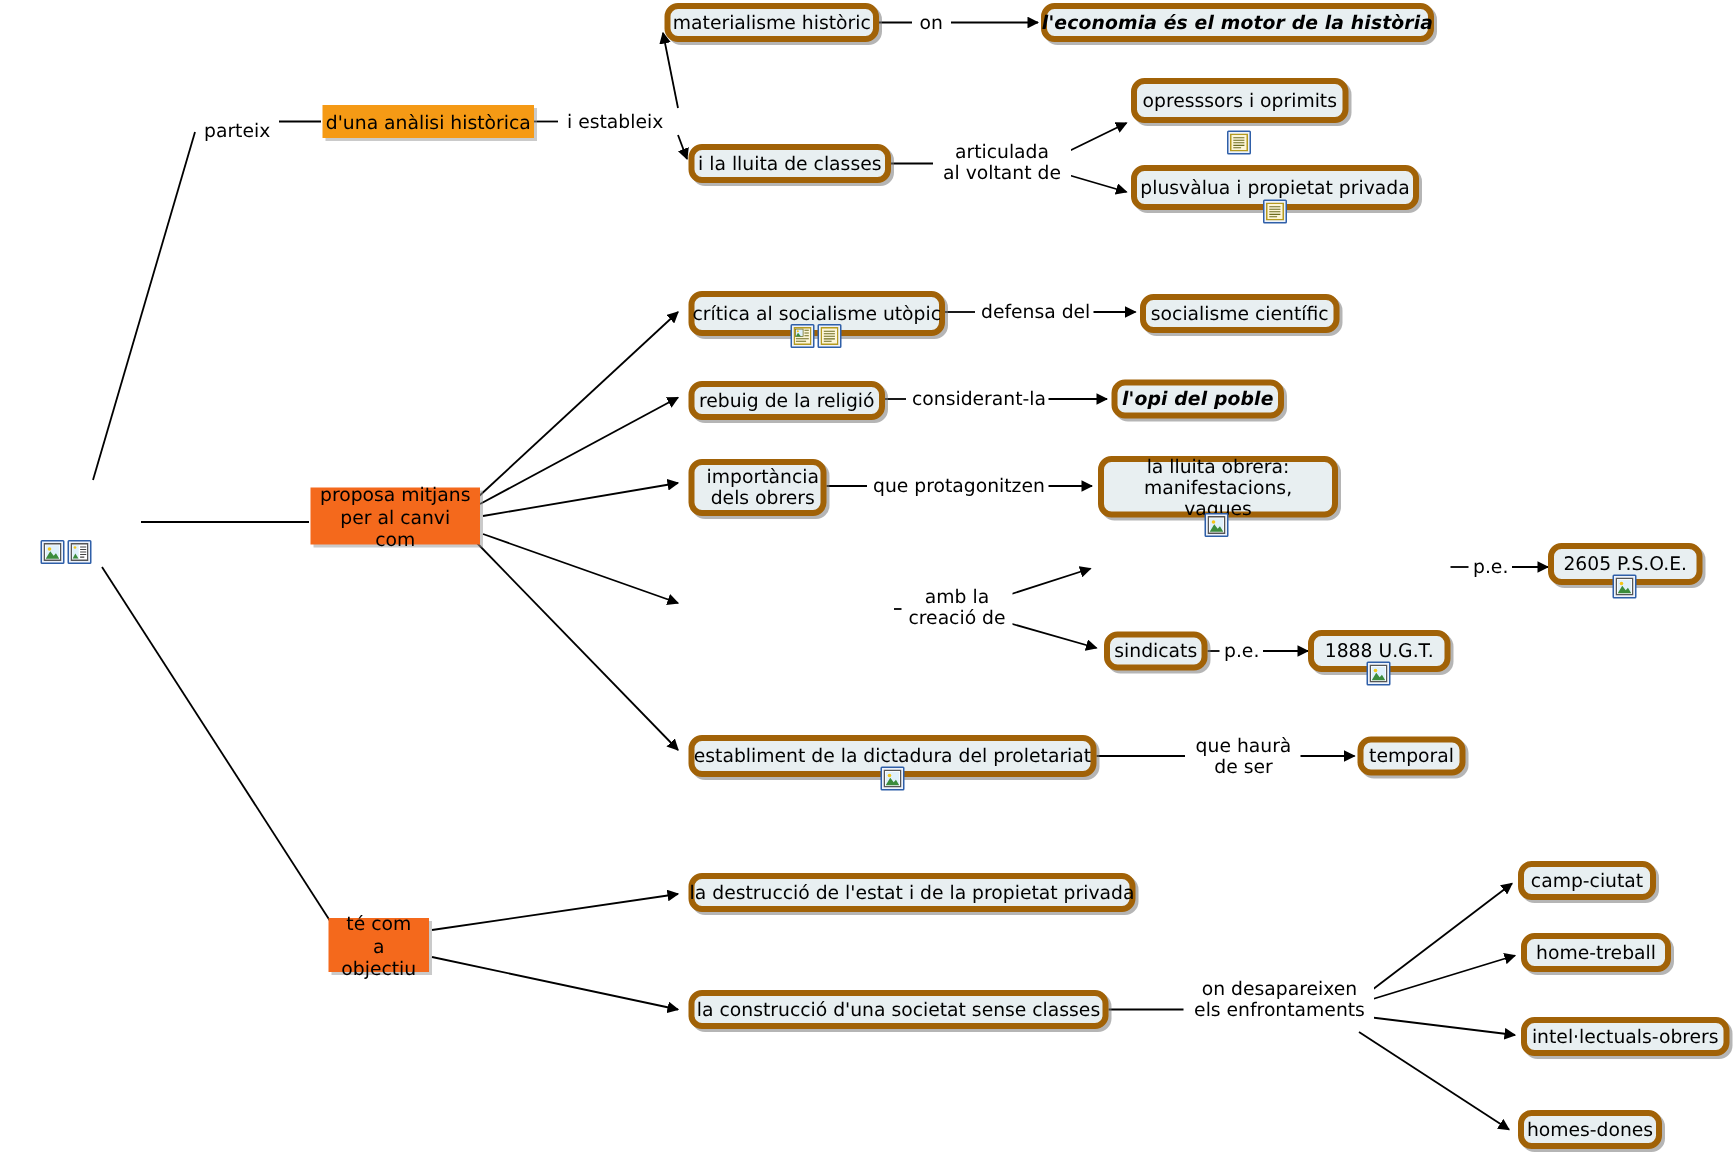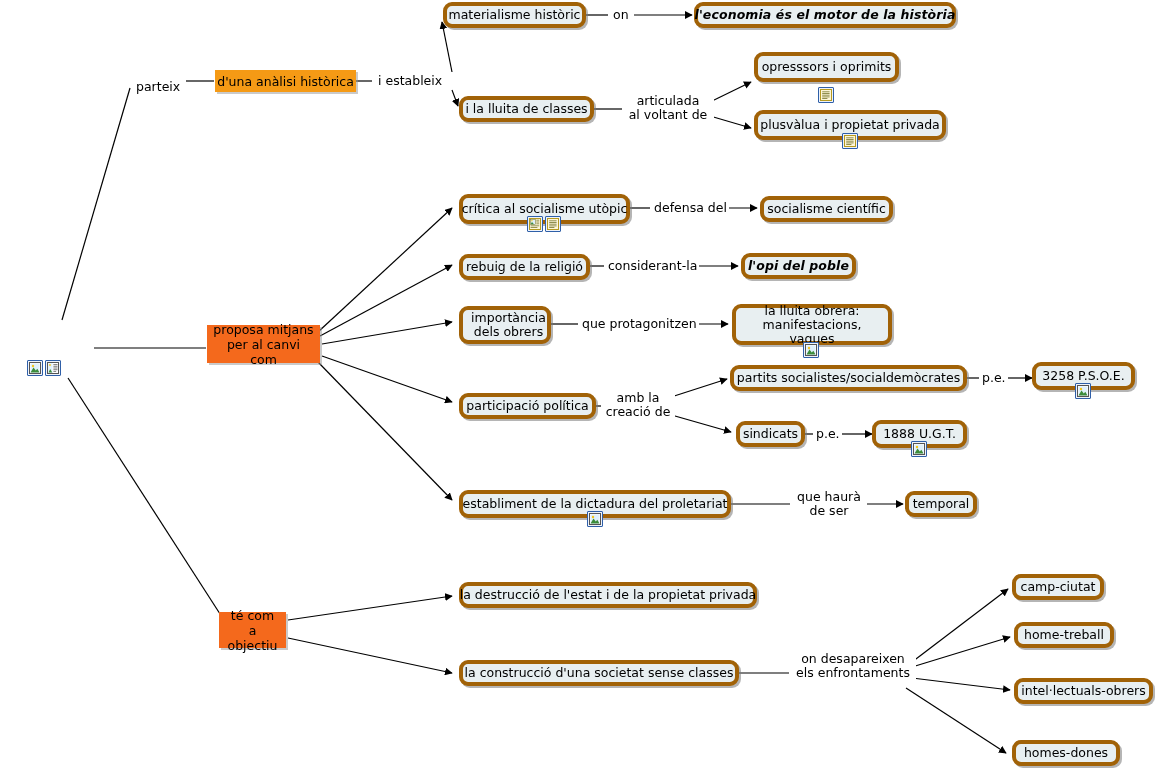--- a/index.html
+++ b/index.html
@@ -349,25 +349,23 @@
     <span class="res-icon">
       <svg width="12" height="12" viewBox="0 0 12 12">
         <rect x="0.5" y="0.5" width="11" height="11" fill="#ffffff" stroke="#555"></rect>
         <rect x="1.5" y="1.5" width="9" height="9" fill="#dff0fb"></rect>
         <circle cx="4" cy="4" r="1.2" fill="#f5c518"></circle>
         <path d="M1.5 10.5 L4.5 5.5 L6.8 8.5 L8.3 6.8 L10.5 10.5 Z" fill="#3c8c3c"></path>
       </svg>
     </span>
   </div>
 
-  <div class="node" style="left:459px; top:393px; width:137px; height:26px;">participació política</div>
-
-  <div class="node" style="left:730px; top:365px; width:237px; height:26px;">partits socialistes/socialdemòcrates</div>
-
-  <div class="node" style="left:1032px; top:362px; width:103px; height:28px;">3258 P.S.O.E.</div>
+
+
+  <div class="node" style="left:1032px; top:362px; width:103px; height:28px;">2605 P.S.O.E.</div>
   <div class="icons" style="left:1075px; top:383px;">
     <span class="res-icon">
       <svg width="12" height="12" viewBox="0 0 12 12">
         <rect x="0.5" y="0.5" width="11" height="11" fill="#ffffff" stroke="#555"></rect>
         <rect x="1.5" y="1.5" width="9" height="9" fill="#dff0fb"></rect>
         <circle cx="4" cy="4" r="1.2" fill="#f5c518"></circle>
         <path d="M1.5 10.5 L4.5 5.5 L6.8 8.5 L8.3 6.8 L10.5 10.5 Z" fill="#3c8c3c"></path>
       </svg>
     </span>
   </div>
@@ -403,15 +401,15 @@
   <div class="node" style="left:459px; top:582px; width:298px; height:26px;">la destrucció de l'estat i de la propietat privada</div>
 
   <div class="node" style="left:459px; top:660px; width:280px; height:26px;">la construcció d'una societat sense classes</div>
 
   <div class="node" style="left:1012px; top:574px; width:92px; height:26px;">camp-ciutat</div>
 
   <div class="node" style="left:1014px; top:622px; width:100px; height:26px;">home-treball</div>
 
   <div class="node" style="left:1014px; top:678px; width:139px; height:26px;">intel·lectuals-obrers</div>
 
-  <div class="node" style="left:1012px; top:740px; width:108px; height:26px;">homes-dones</div>
+  <div class="node" style="left:1012px; top:740px; width:96px; height:26px;">homes-dones</div>
 
 </div>
 
 </body></html>

